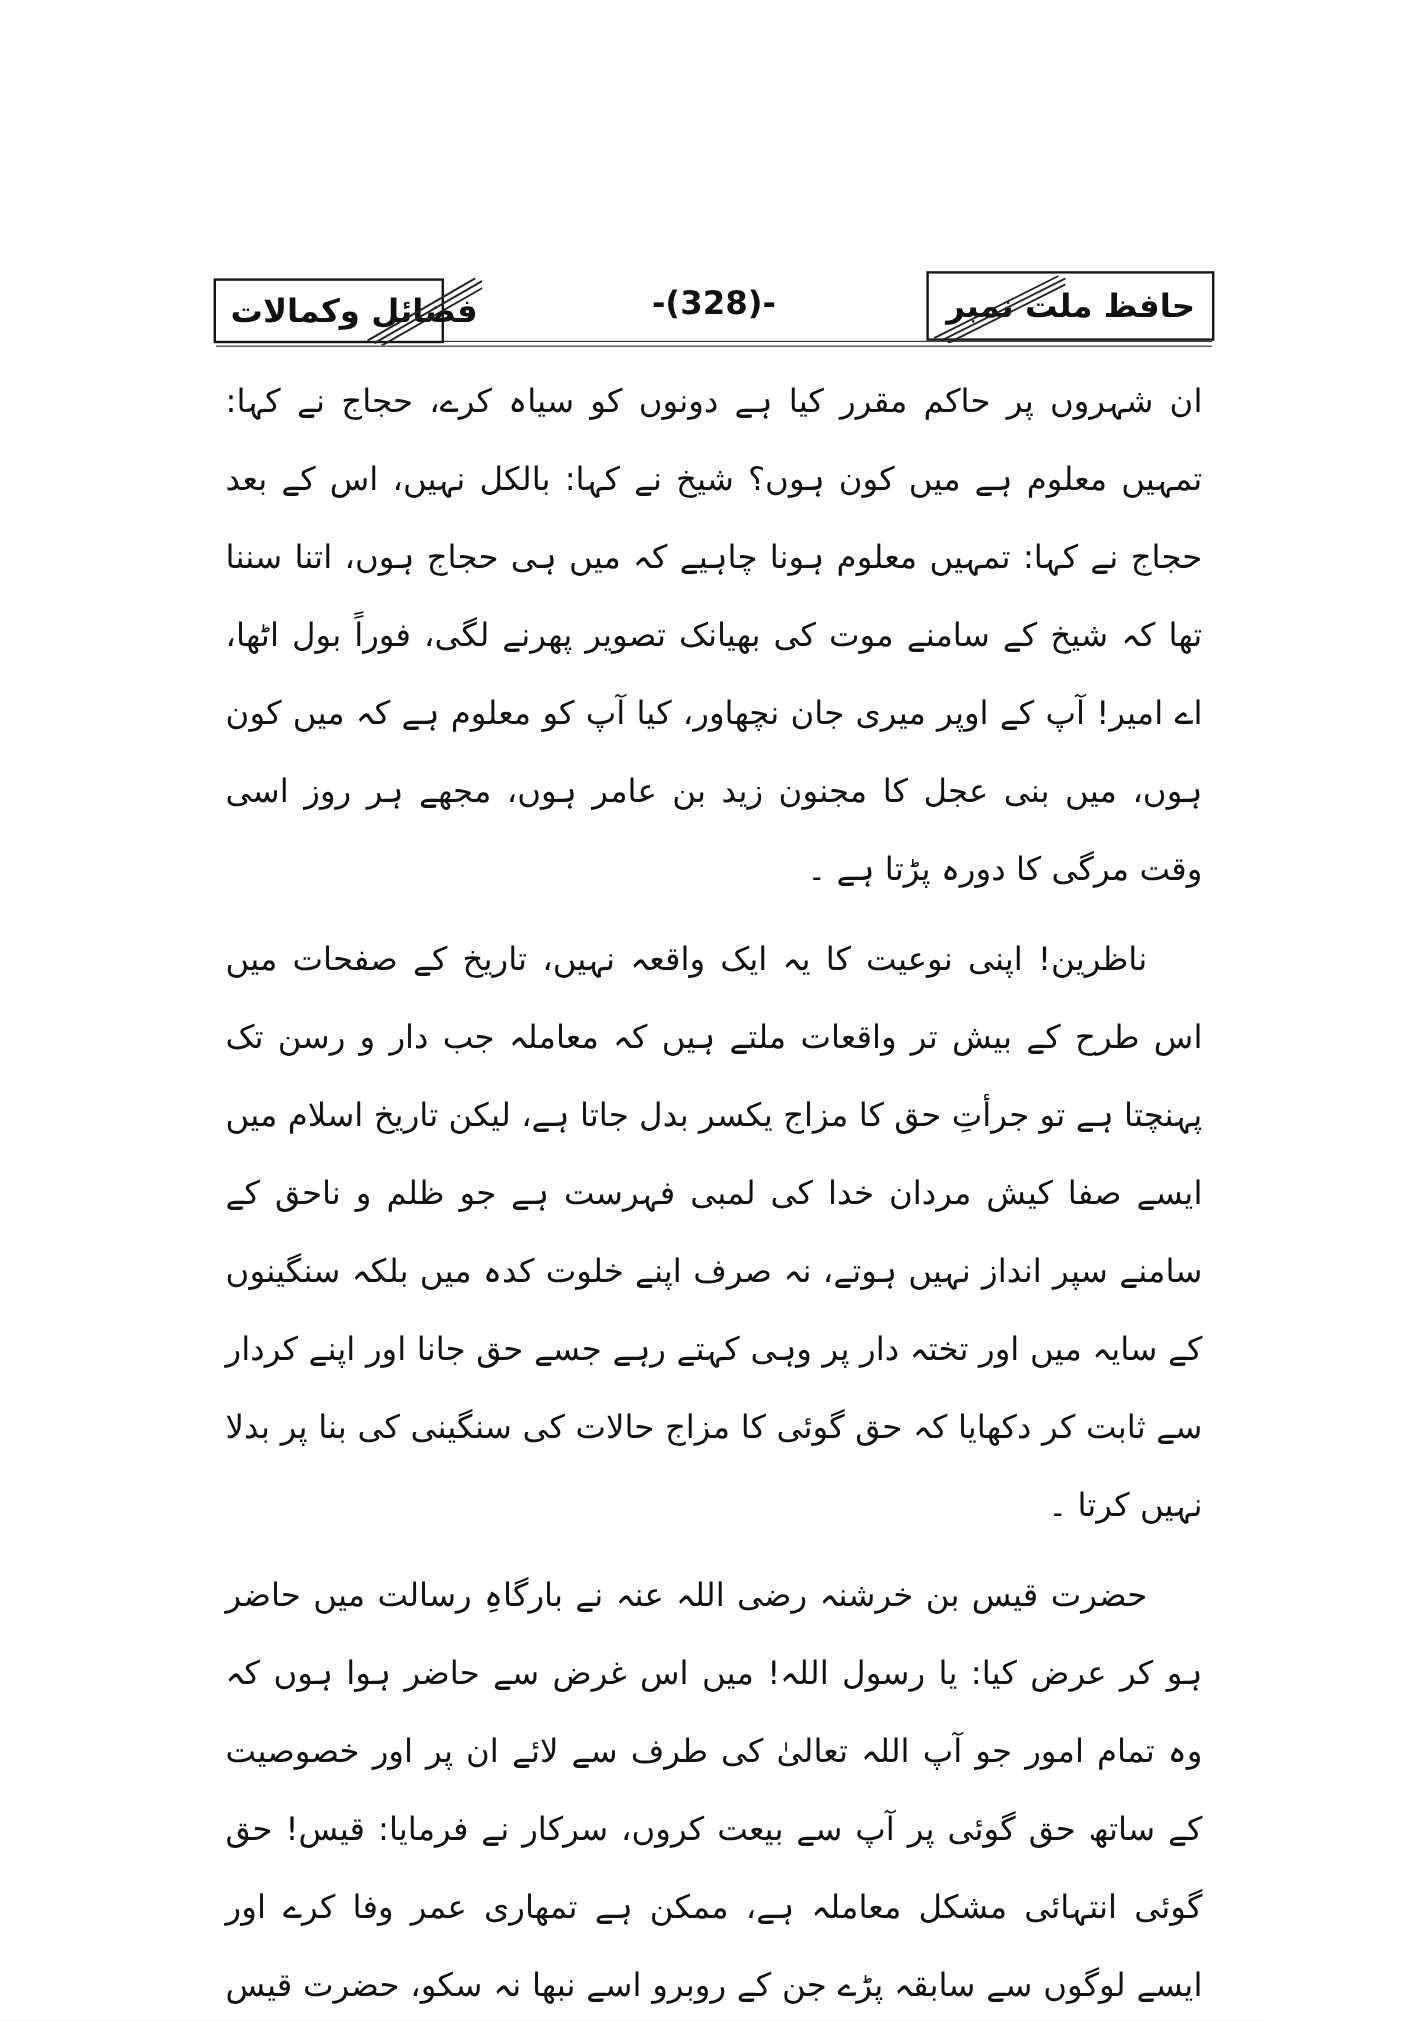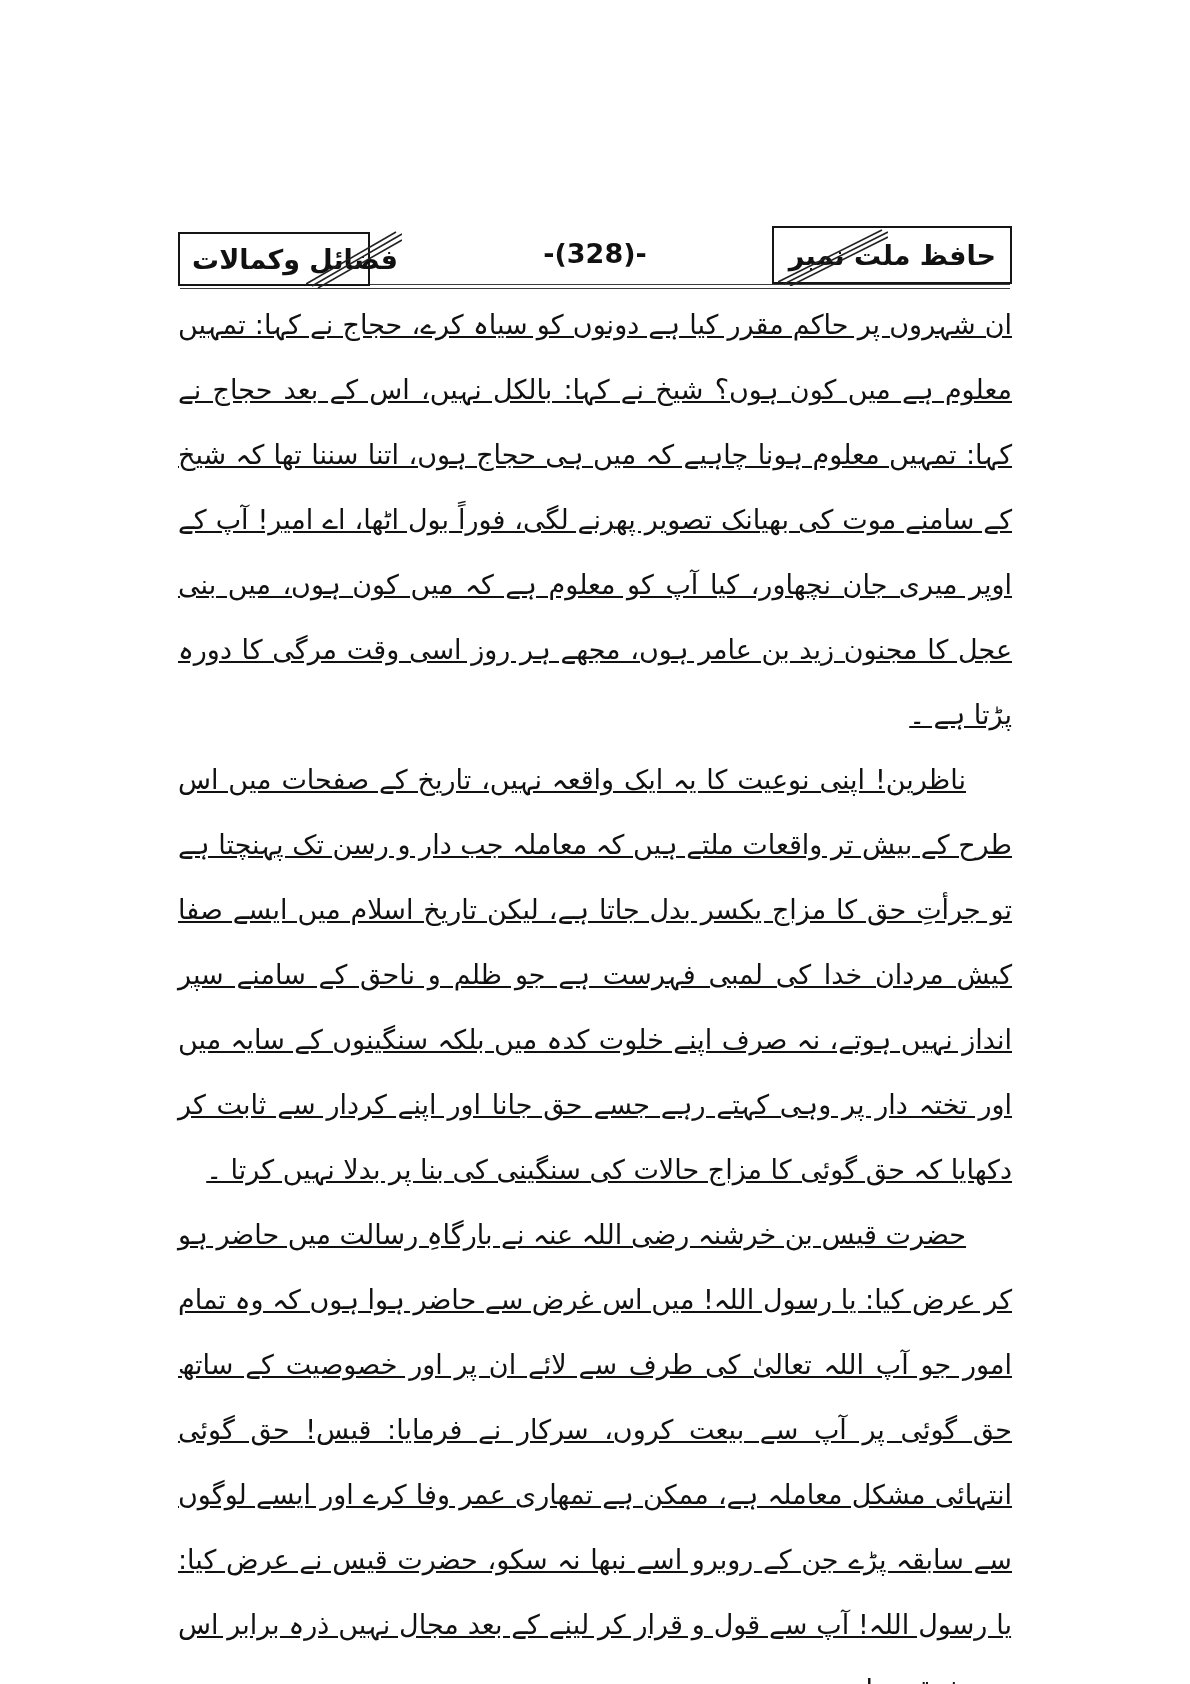--- a/index.html
+++ b/index.html
@@ -38,21 +38,21 @@
     text-align:center; font-size:27px; font-weight:bold;
     direction:ltr;
   }
   
   .body-text {
     position:absolute; top:292px; right:178px; width:834px;
     font-size:27px; line-height:65px;
     text-align:justify; text-align-last:right;
     direction:rtl;
   }
-  .body-text p { margin:0;text-decoration:underline; }
+  .body-text p { margin:10px; }
   .body-text p.indent { text-indent:46px; }
 </style>
 </head>
 <body>
 
 <div class="page">
 
   <div class="header">
     <div class="header-rule"></div>
 

